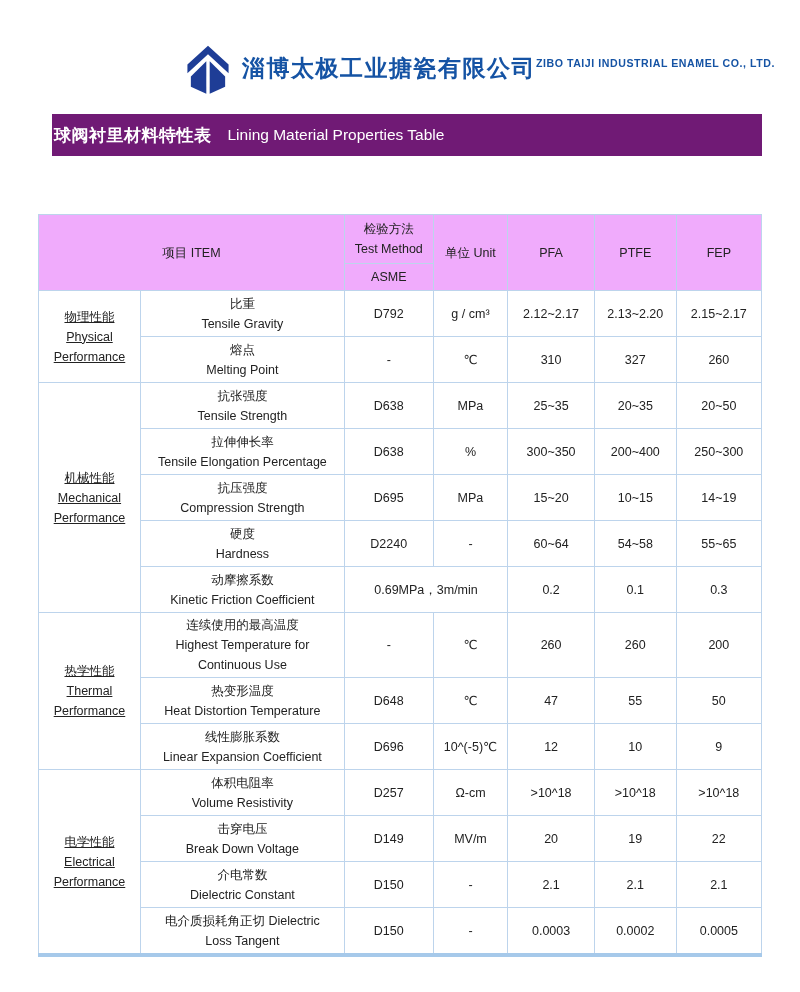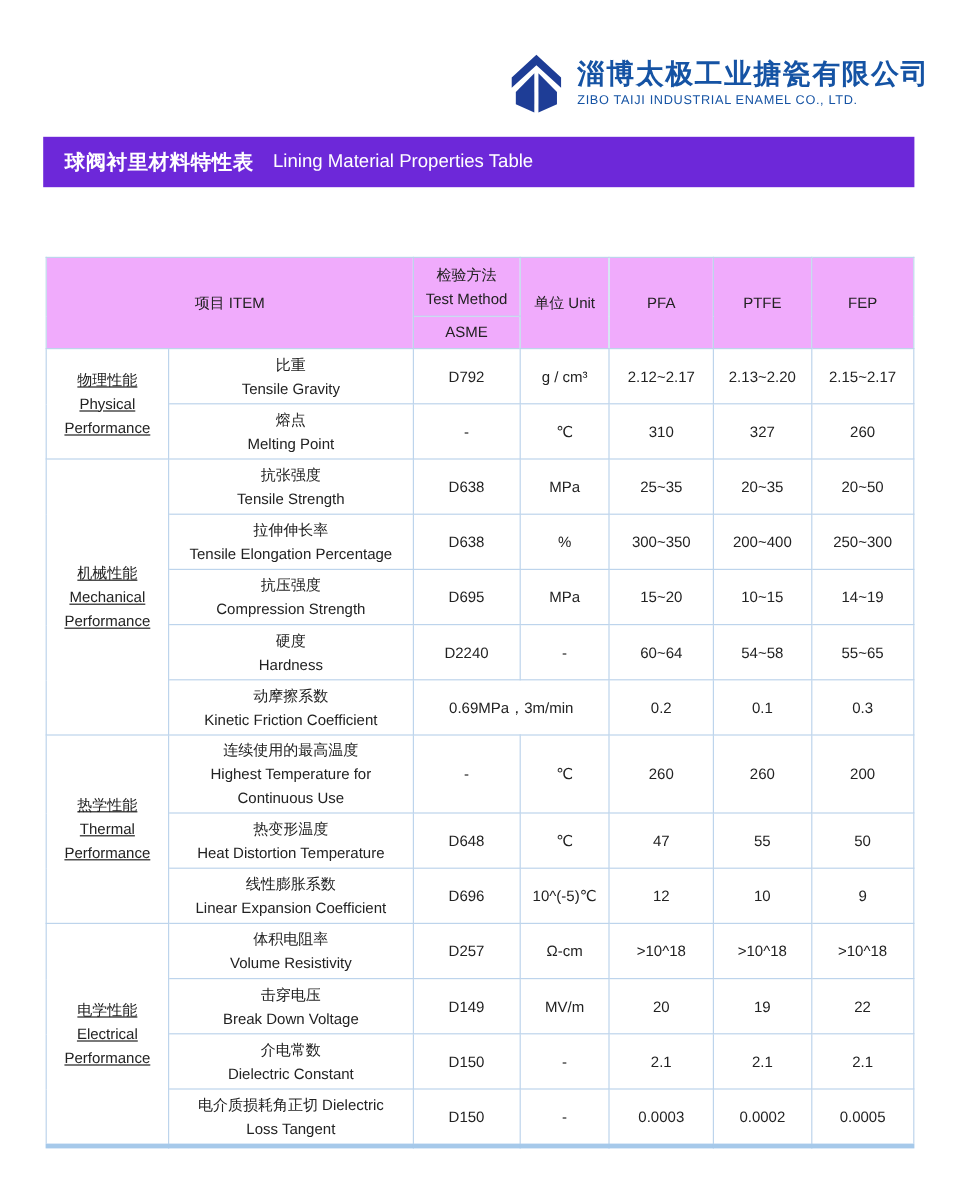--- a/index.html
+++ b/index.html
@@ -13,37 +13,37 @@
   
   .page-header {
     padding-top: 38px;
     padding-right: 25px;
     display: flex;
     justify-content: flex-end;
     align-items: center;
     gap: 10px;
   }
   .logo-box { width: 48px; height: 60px; flex: 0 0 auto; }
-  .company-text { display: flex; flex-direction: column; justify-content: center; }
+  .company-text { display: flex; flex-direction: row; justify-content: center; }
   .company-zh {
     font-size: 23px; font-weight: bold; color: #1553a4;
     letter-spacing: 1.5px; line-height: 28px; white-space: nowrap;
   }
   .company-en {
-    font-size: 10.6px; font-weight: normal; color: #1553a4;
+    font-size: 10.6px; font-weight: bold; color: #1553a4;
     letter-spacing: 0.55px; margin-top: 3px; white-space: nowrap;
   }
 
   
   .title-bar {
-    margin: 16px 38px 0 36px;
+    margin: 16px 38px 0 52px;
     height: 42px;
-    background: #6d28d9;
+    background: #701a75;
     display: flex; align-items: center;
-    padding-left: 18px;
+    padding-left: 2px;
     color: #ffffff;
   }
   .title-zh { font-size: 17px; font-weight: bold; letter-spacing: 0.5px; }
   .title-en { font-size: 15.5px; font-weight: normal; margin-left: 16px; }
 
   
   .table-wrap { margin: 58px 38px 0 38px; }
   table.props {
     width: 100%;
     border-collapse: collapse;

